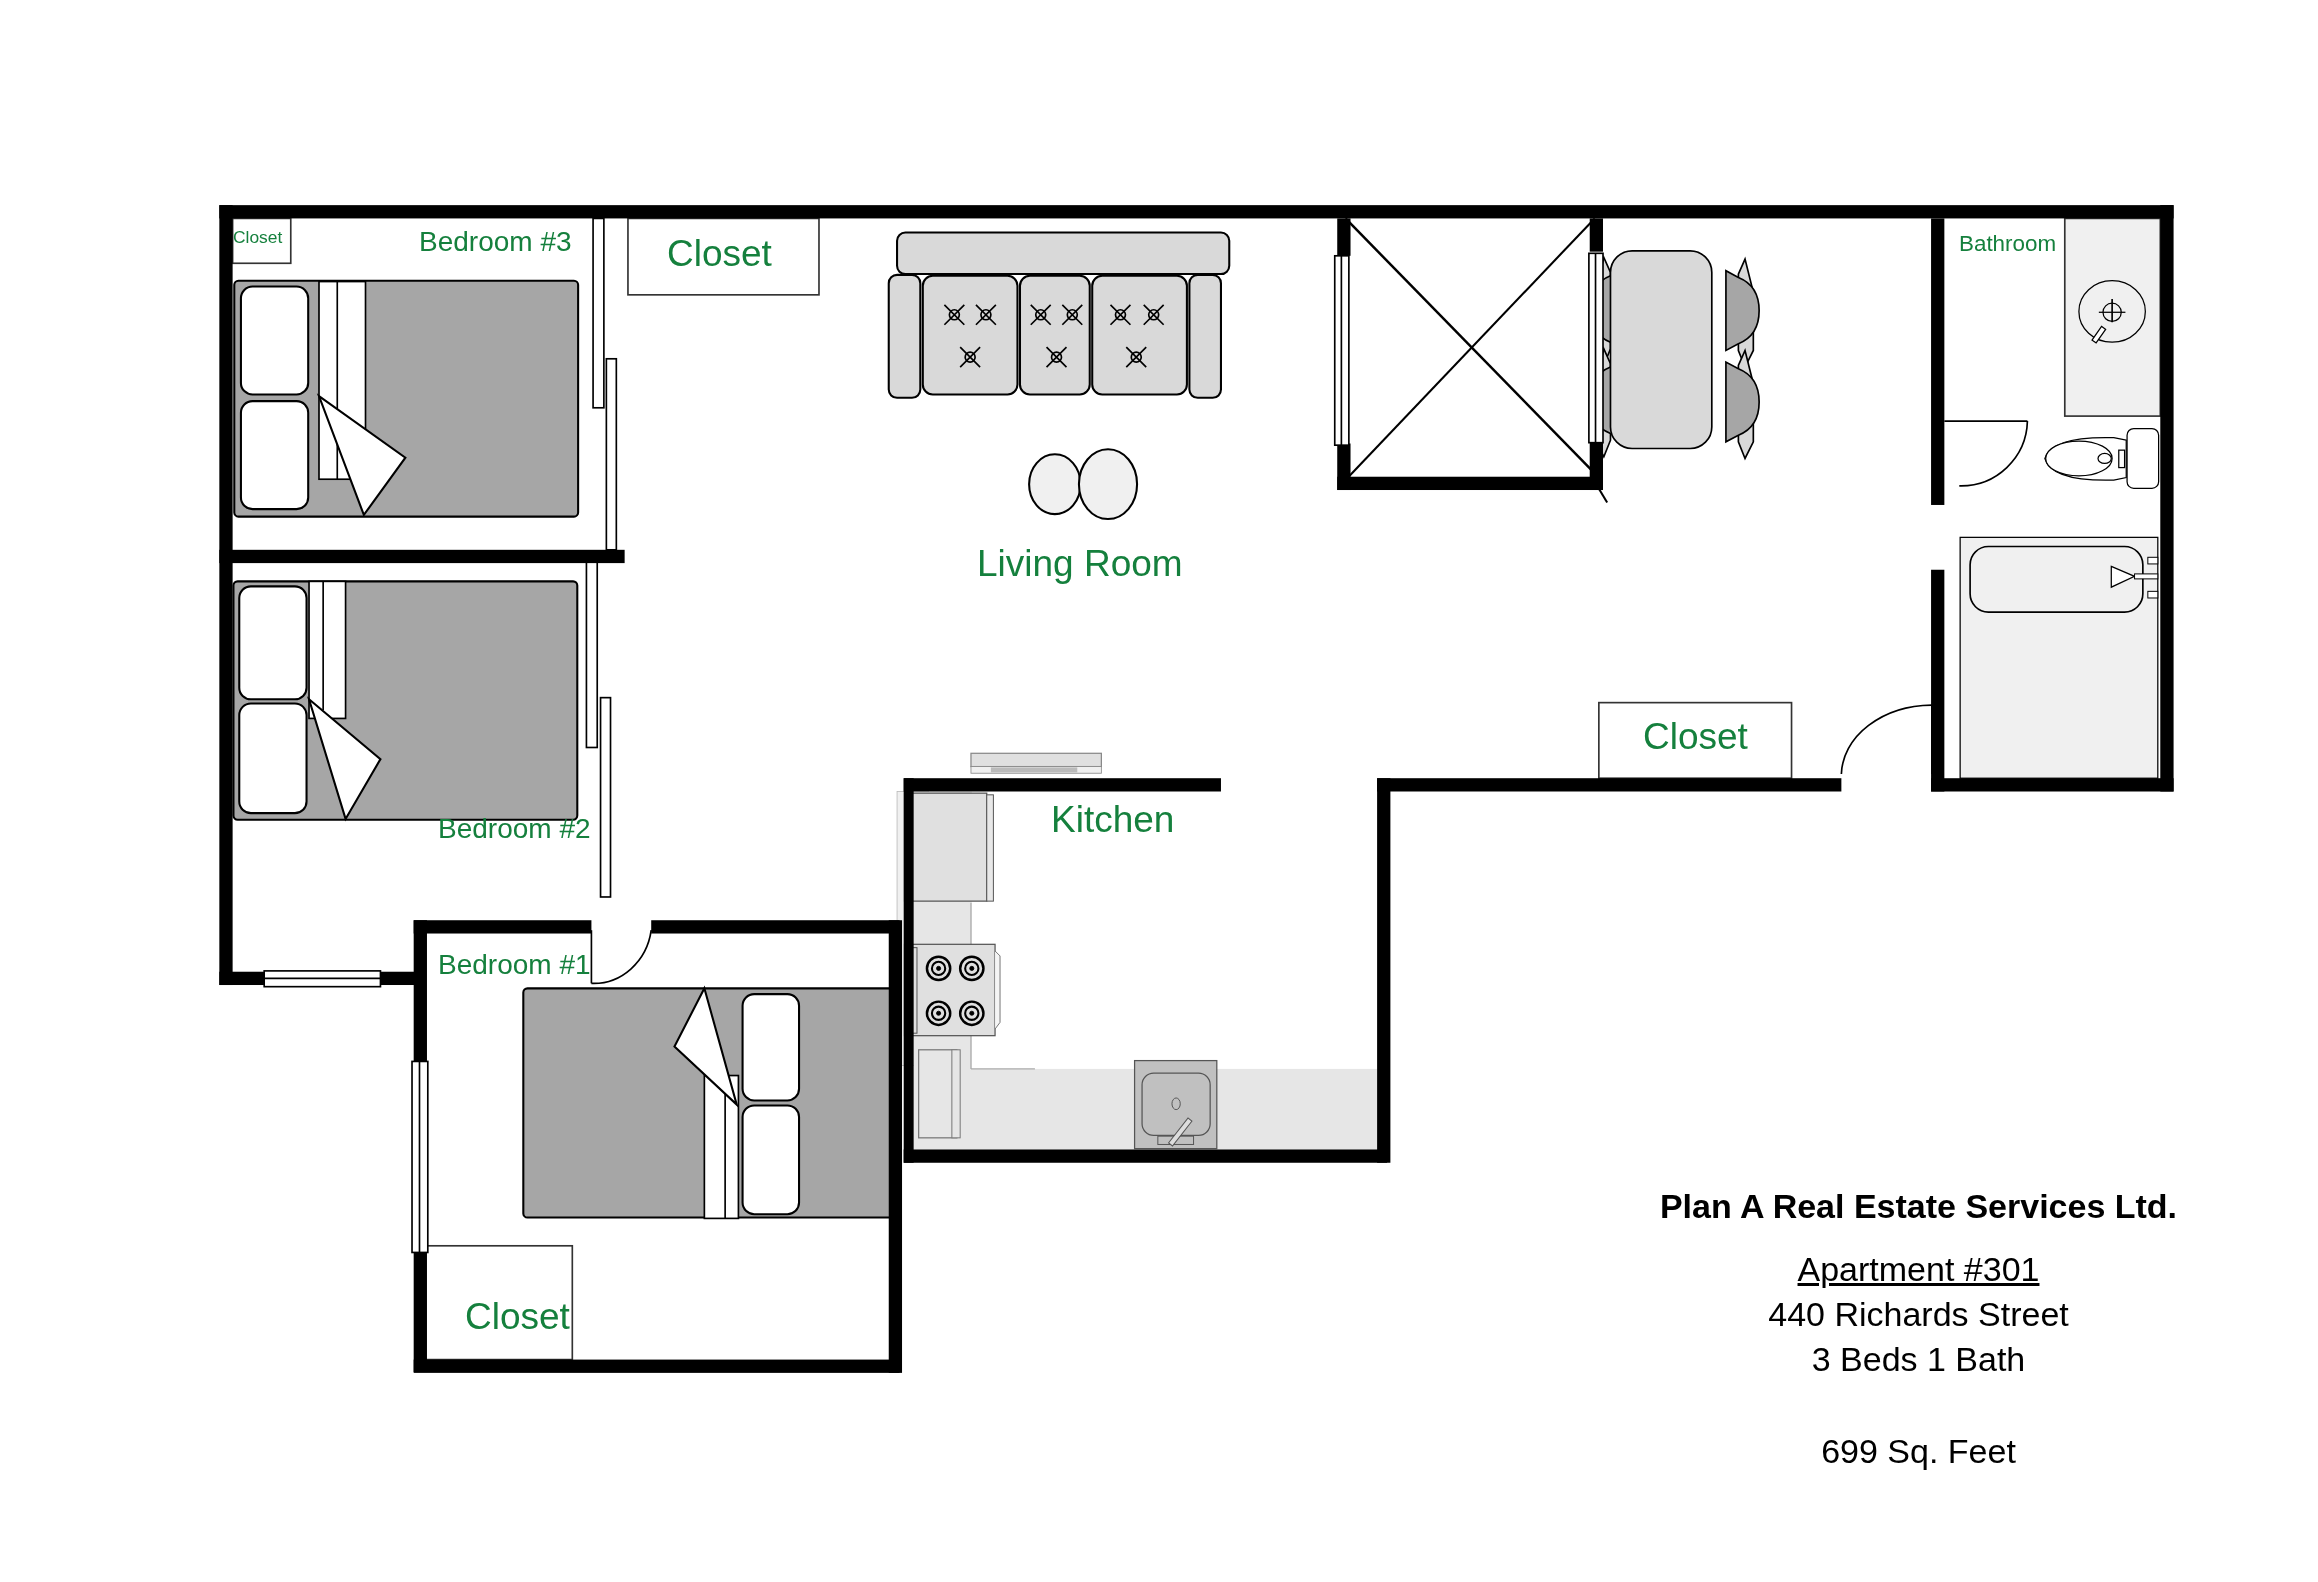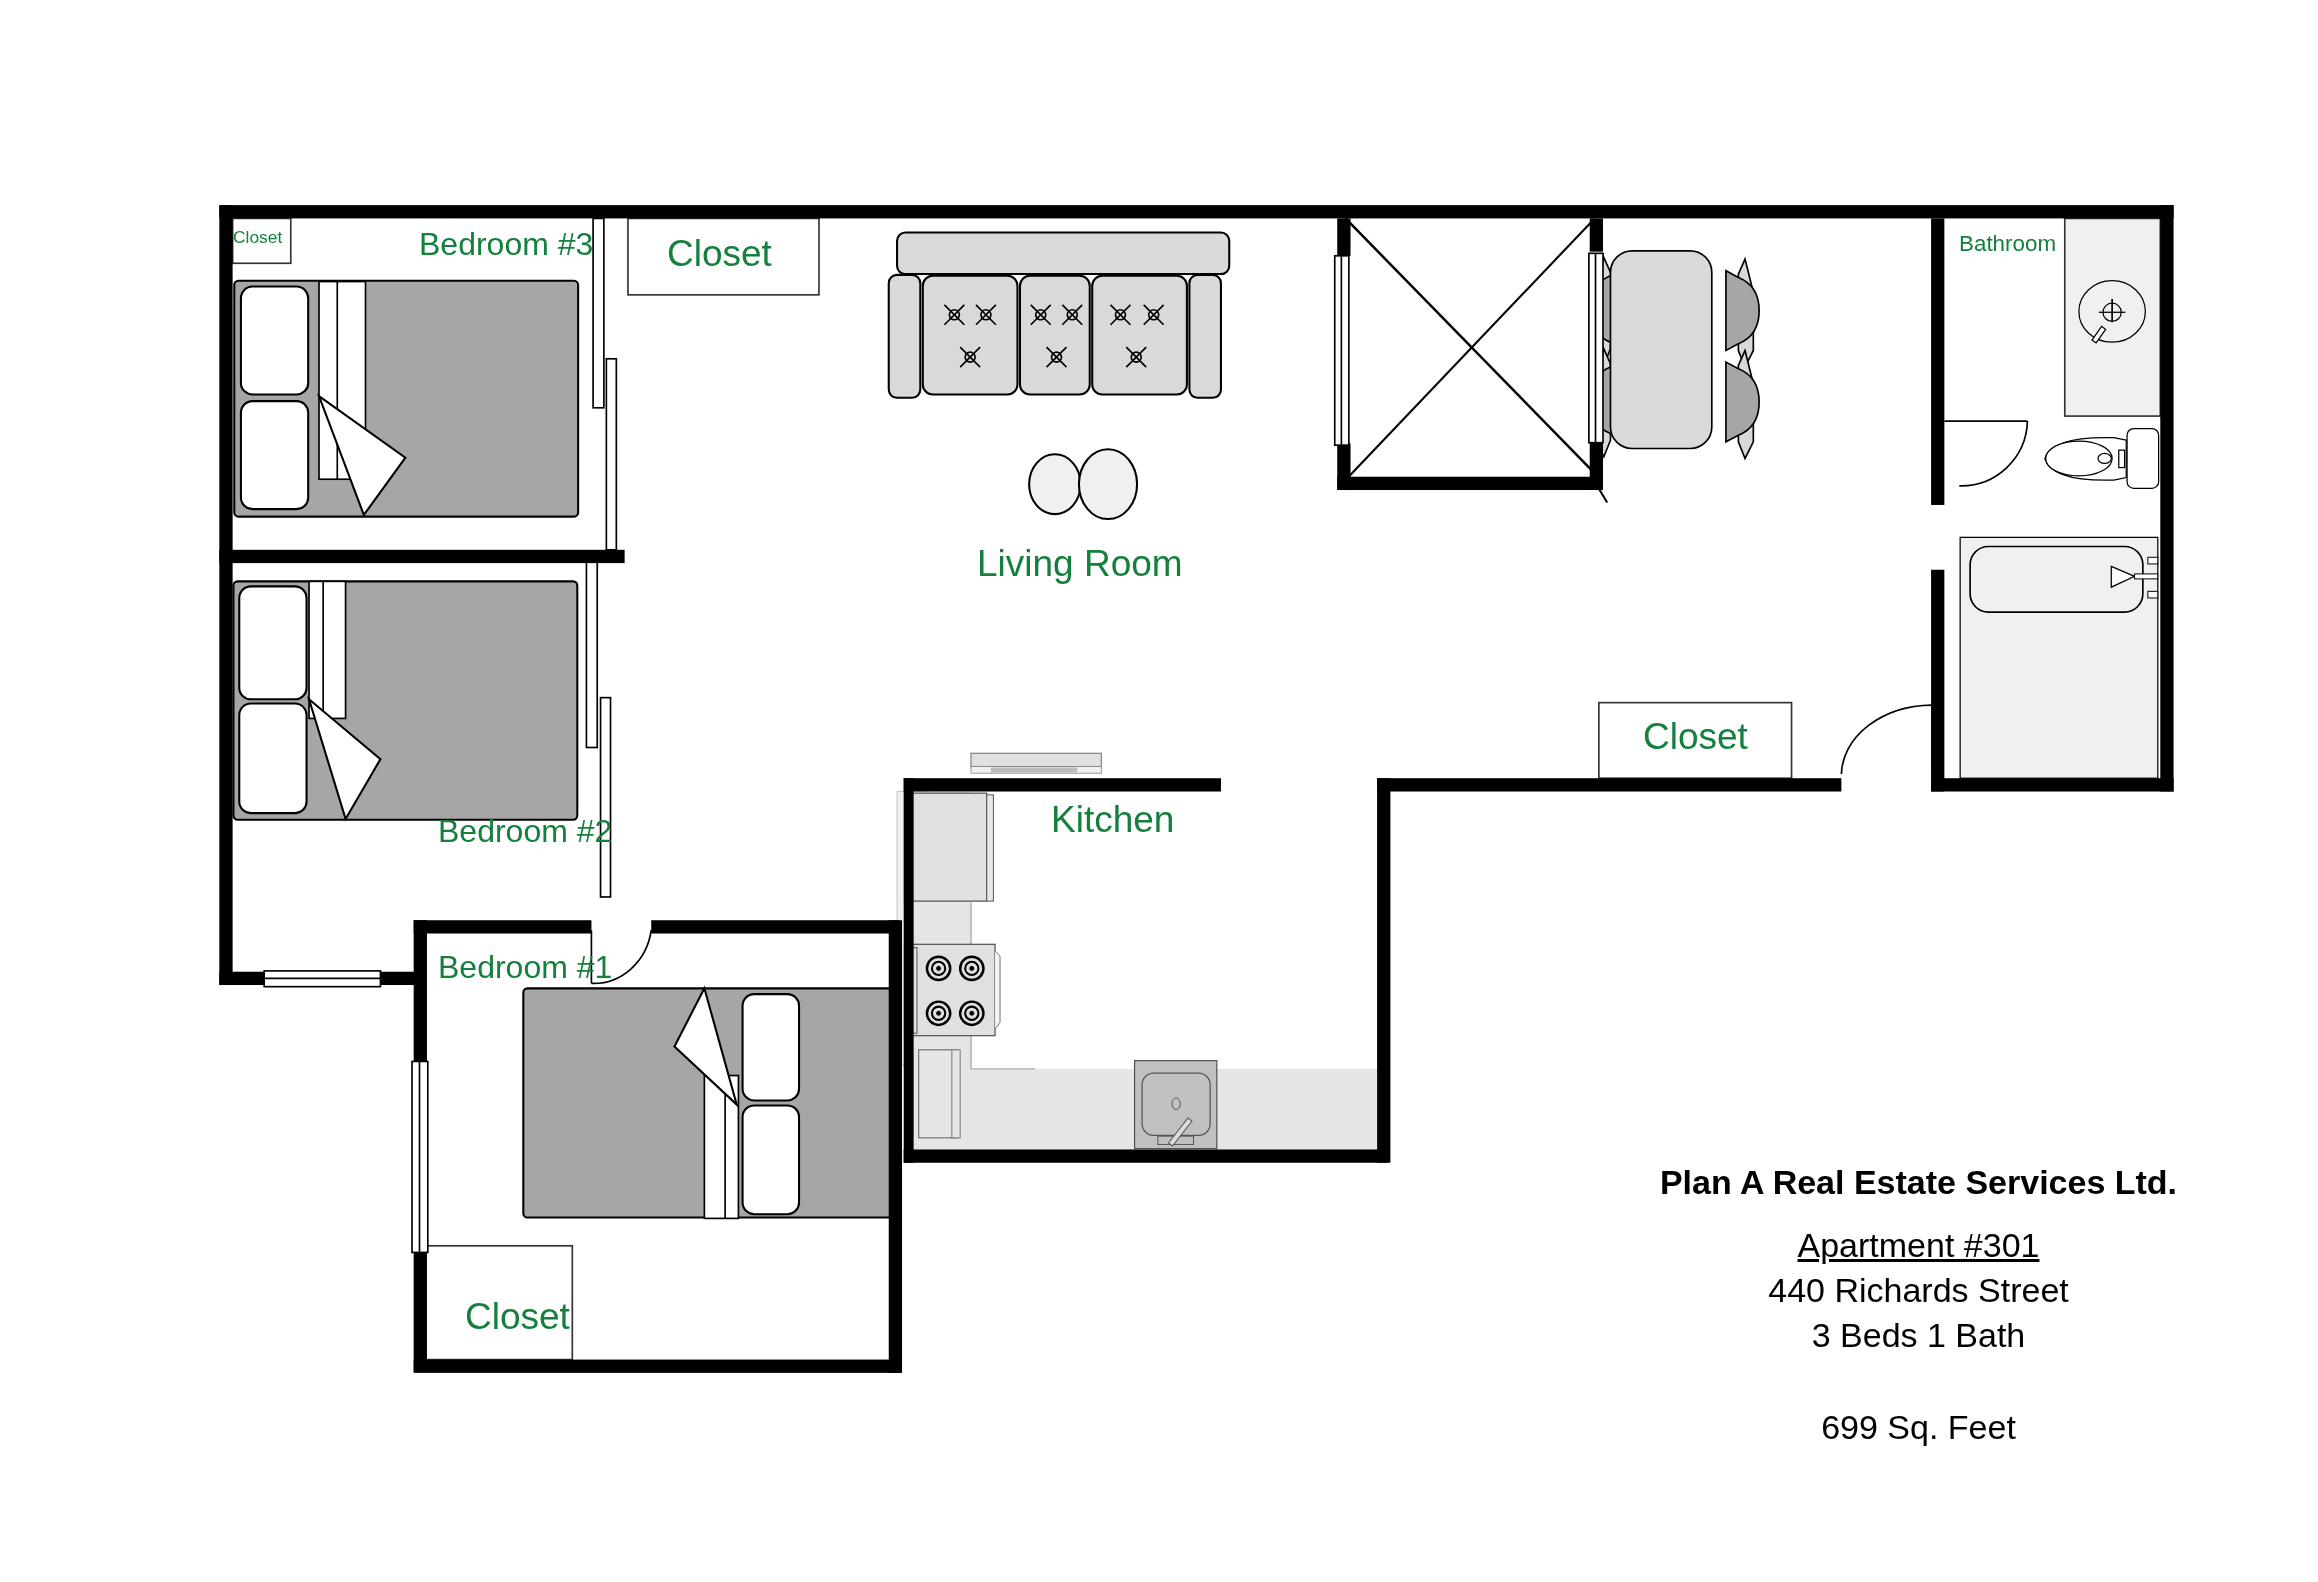--- a/index.html
+++ b/index.html
@@ -1,23 +1,23 @@
 <!DOCTYPE html>
 <html style="font-size:13.3px"><head>
 <meta charset="utf-8">
 <style>
   html, body { margin:0; padding:0; background:#ffffff; }
   body { width:2319px; height:1583px; position:relative; overflow:hidden; font-family:"Liberation Sans", sans-serif; color:#000; }
   #plan { position:absolute; left:0; top:0; }
   .lbl { position:absolute; white-space:nowrap; font-family:"Liberation Sans", sans-serif; color:#15803d; }
   .room-lg { font-size:37px; }
-  .room-md { font-size:32px; }
+  .room-md { font-size:28px; }
   .room-sm { font-size:22.4px; }
   .room-xs { font-size:17.4px; }
-  .info { position:absolute; left:1628px; width:581px; text-align:center; }
+  .info { position:absolute; left:1628px; width:581px; text-align:center;margin-top:24px; }
   .info-company { top:1163px; font-size:34px; font-weight:bold; }
   .info-line { font-size:34px; }
 </style>
 </head>
 <body>
 
 <svg id="plan" width="2319" height="1583" viewBox="0 0 2792 1906" xmlns="http://www.w3.org/2000/svg">
 
   <rect x="280" y="263" width="70" height="54" fill="#fff" stroke="#333" stroke-width="2"></rect>
 

